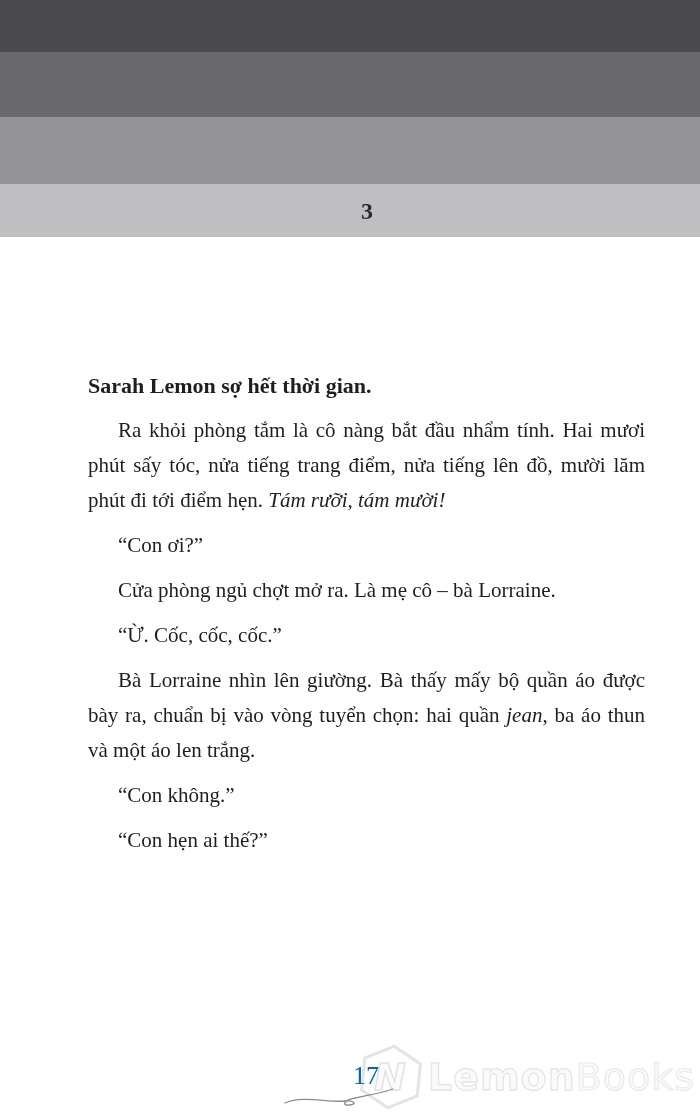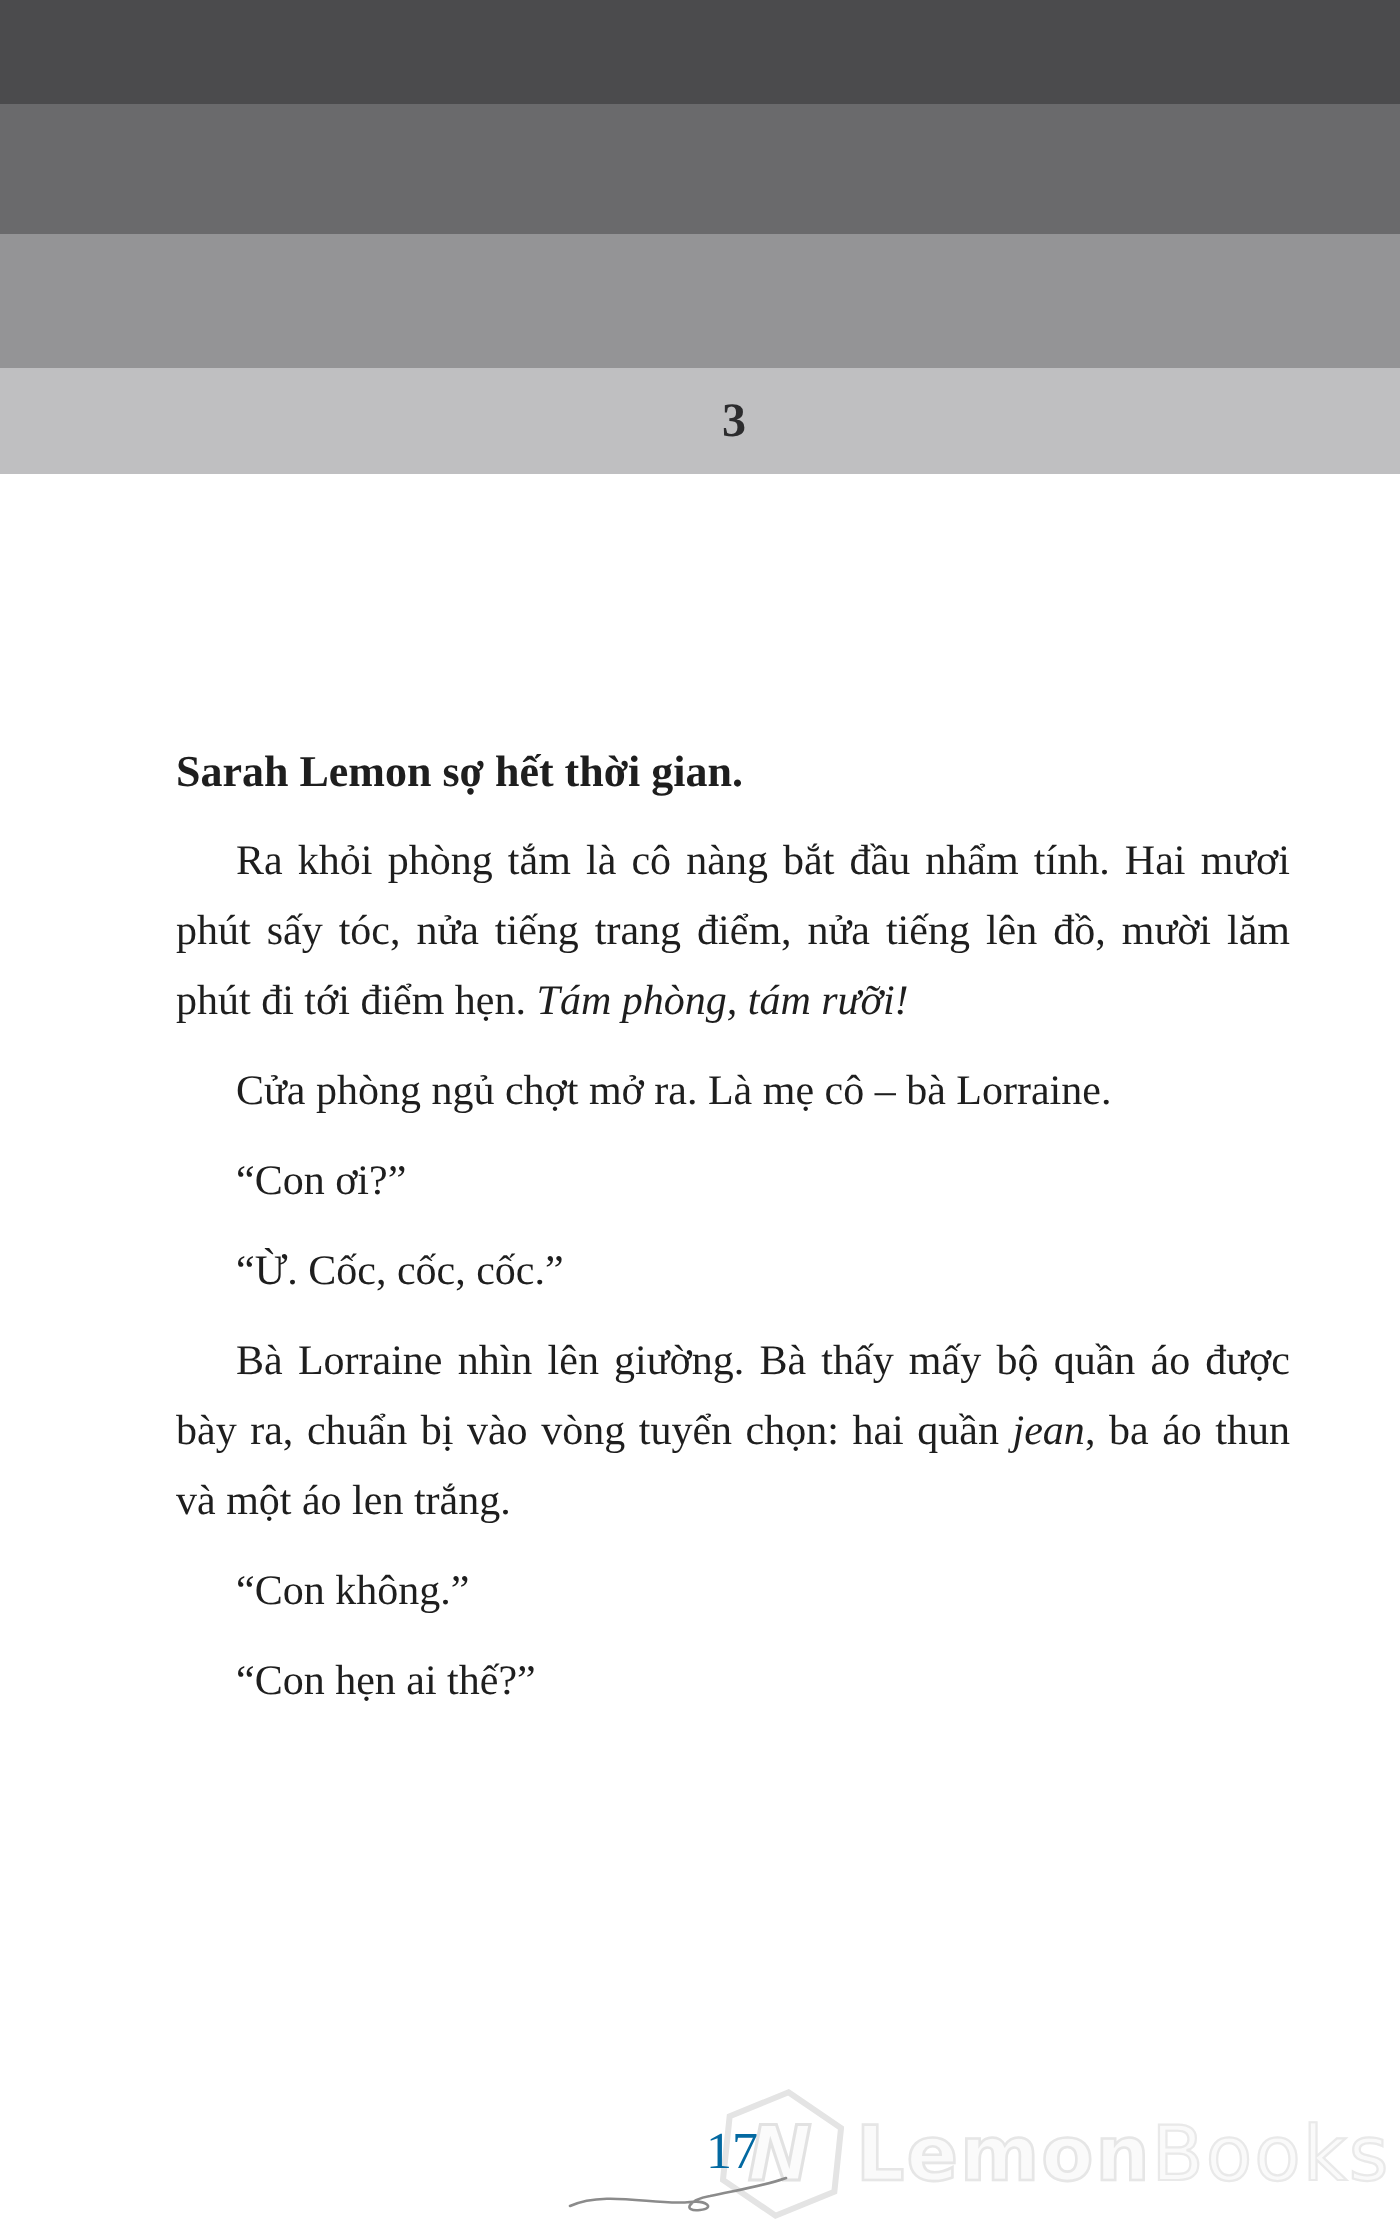--- a/index.html
+++ b/index.html
@@ -57,23 +57,23 @@
     <div class="header-bar bar2" style="background: rgb(106, 106, 108);"></div>
     <div class="header-bar bar3" style="background: rgb(148, 148, 150);"></div>
     <div class="header-bar bar4" style="background: rgb(191, 191, 193);">
       <span class="chapter-num">3</span>
     </div>
   </div>
 
   <div class="content">
     <h1 class="heading">Sarah Lemon sợ hết thời gian.</h1>
     <div class="paragraphs">
-        <p class="para justify"><span>Ra khỏi phòng tắm là cô nàng bắt đầu nhẩm tính. Hai mươi phút sấy tóc, nửa tiếng trang điểm, nửa tiếng lên đồ, mười lăm phút đi tới điểm hẹn. </span><em>Tám phòng, tám rưỡi!</em></p>
+        <p class="para justify"><span>Ra khỏi phòng tắm là cô nàng bắt đầu nhẩm tính. Hai mươi phút sấy tóc, nửa tiếng trang điểm, nửa tiếng lên đồ, mười lăm phút đi tới điểm hẹn. </span><em>Tám rưỡi, tám mười!</em></p>
+        <p class="para"><span>“Con ơi?”</span></p>
         <p class="para justify"><span>Cửa phòng ngủ chợt mở ra. Là mẹ cô – bà Lorraine.</span></p>
-        <p class="para"><span>“Con ơi?”</span></p>
         <p class="para"><span>“Ừ. Cốc, cốc, cốc.”</span></p>
         <p class="para justify"><span>Bà Lorraine nhìn lên giường. Bà thấy mấy bộ quần áo được bày ra, chuẩn bị vào vòng tuyển chọn: hai quần </span><em>jean</em><span>, ba áo thun và một áo len trắng.</span></p>
         <p class="para"><span>“Con không.”</span></p>
         <p class="para"><span>“Con hẹn ai thế?”</span></p>
       </div>
   </div>
 
   <div class="watermark">
     <svg width="62" height="66" viewBox="0 0 62 66">
       <polygon points="31,2 59,17 59,49 31,64 3,49 3,17" transform="rotate(6 31 33)" fill="none" stroke="#e4e4e4" stroke-width="3"></polygon>

